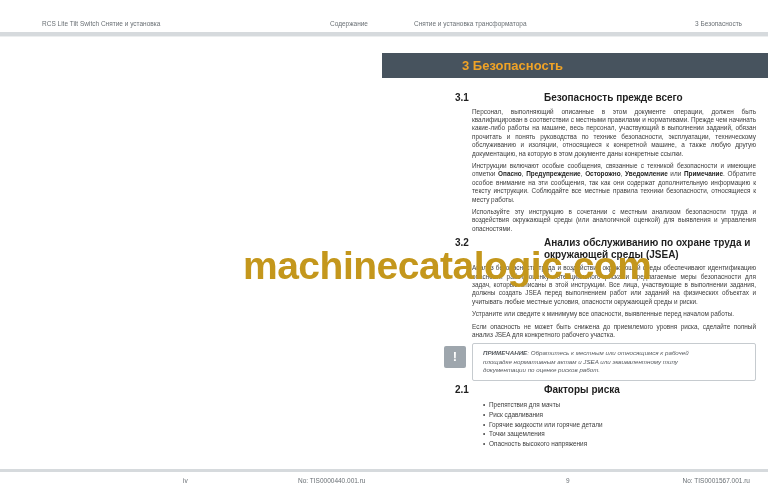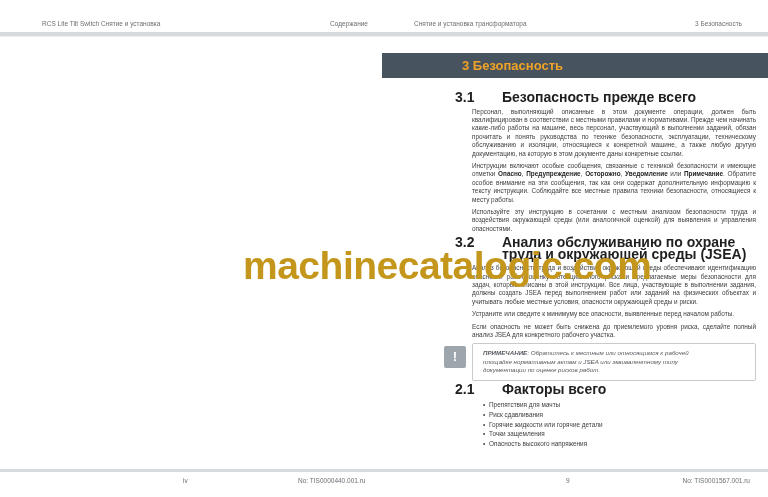--- a/index.html
+++ b/index.html
@@ -41,22 +41,22 @@
     position:absolute; left:80px; top:0; line-height:25px;
     font-size:13px; font-weight:bold; color:#f0a326; white-space:nowrap;
   }
 
   
   .content {
     position:absolute; top:92px; left:455px; width:301px;
   }
   .sec + .sec { margin-top:3px; }
   .sec-head {
-    display:flex; font-weight:bold; font-size:14px; line-height:11.5px;
-    color:#1f1f1f; margin-bottom:4px;
+    display:flex; font-weight:bold; font-size:10px; line-height:11.5px;
+    color:#1f1f1f; margin-bottom:4px;gap:42px;
   }
   .sec-num { width:23px; flex:none; }
   .sec-title { flex:1;padding-left:24px; }
   .sec-body { margin-left:17px; }
   .para {
     font-size:6.4px; line-height:8.4px; color:#3d3d3d;
     text-align:justify; margin:0 0 4px 0;
   }
   .para strong { color:#1f1f1f; }
 
@@ -129,21 +129,21 @@
         <p class="para">Если опасность не может быть снижена до приемлемого уровня риска, сделайте полный анализ JSEA для конкретного рабочего участка.</p>
         <div class="notice">
           <div class="notice-icon">!</div>
           <p><strong>ПРИМЕЧАНИЕ</strong>: Обратитесь к местным или относящимся к рабочей площадке нормативным актам и JSEA или эквивалентному типу документации по оценке рисков работ.</p>
         </div>
       </div>
     </section>
     <section class="sec">
       <div class="sec-head">
         <span class="sec-num">2.1</span>
-        <span class="sec-title">Факторы всего</span>
+        <span class="sec-title">Факторы риска</span>
       </div>
       <div class="sec-body">
         <ul class="bullets">
           <li>Препятствия для мачты</li>
           <li>Риск сдавливания</li>
           <li>Горячие жидкости или горячие детали</li>
           <li>Точки защемления</li>
           <li>Опасность высокого напряжения</li>
         </ul>
       </div>

